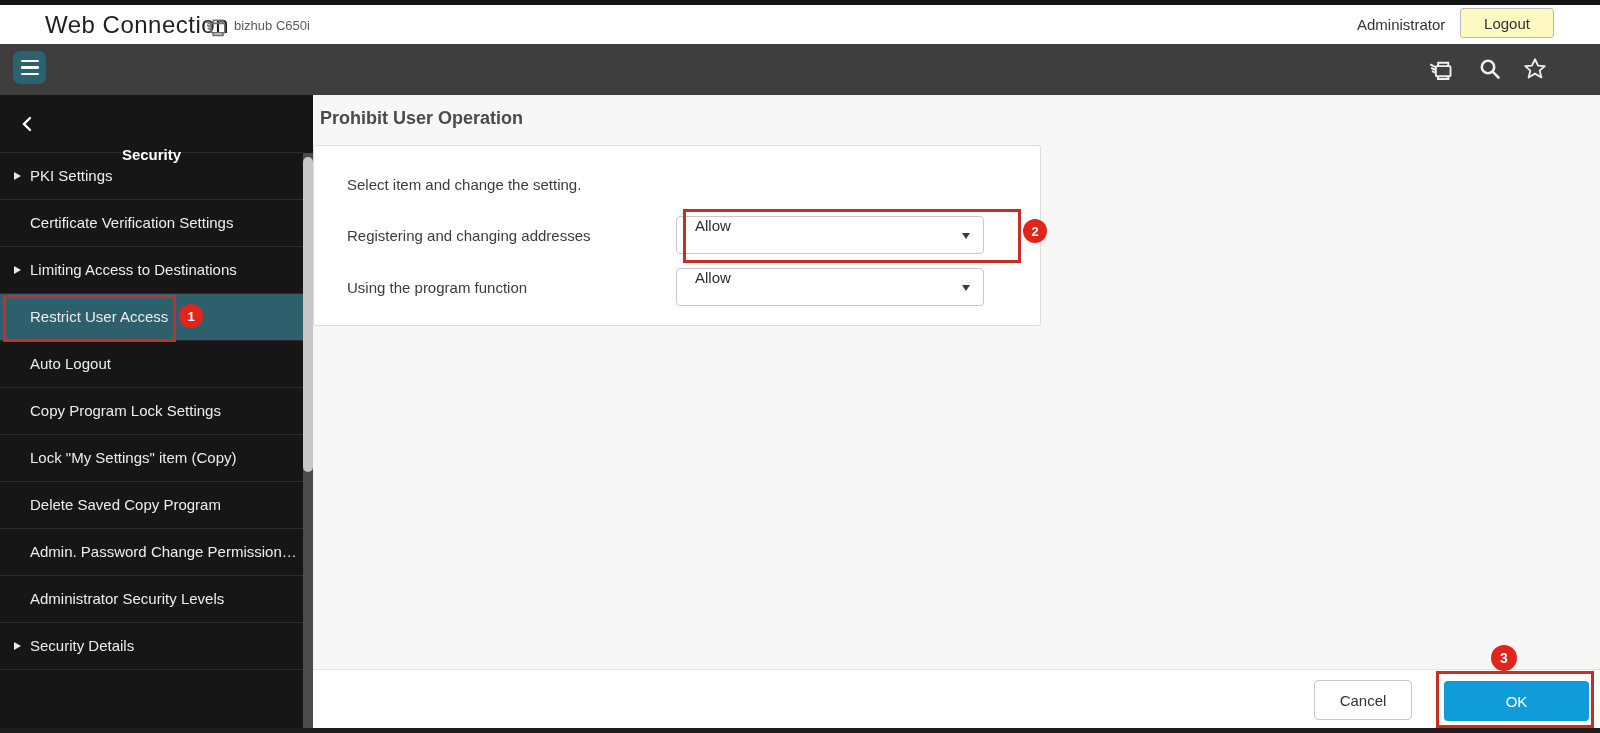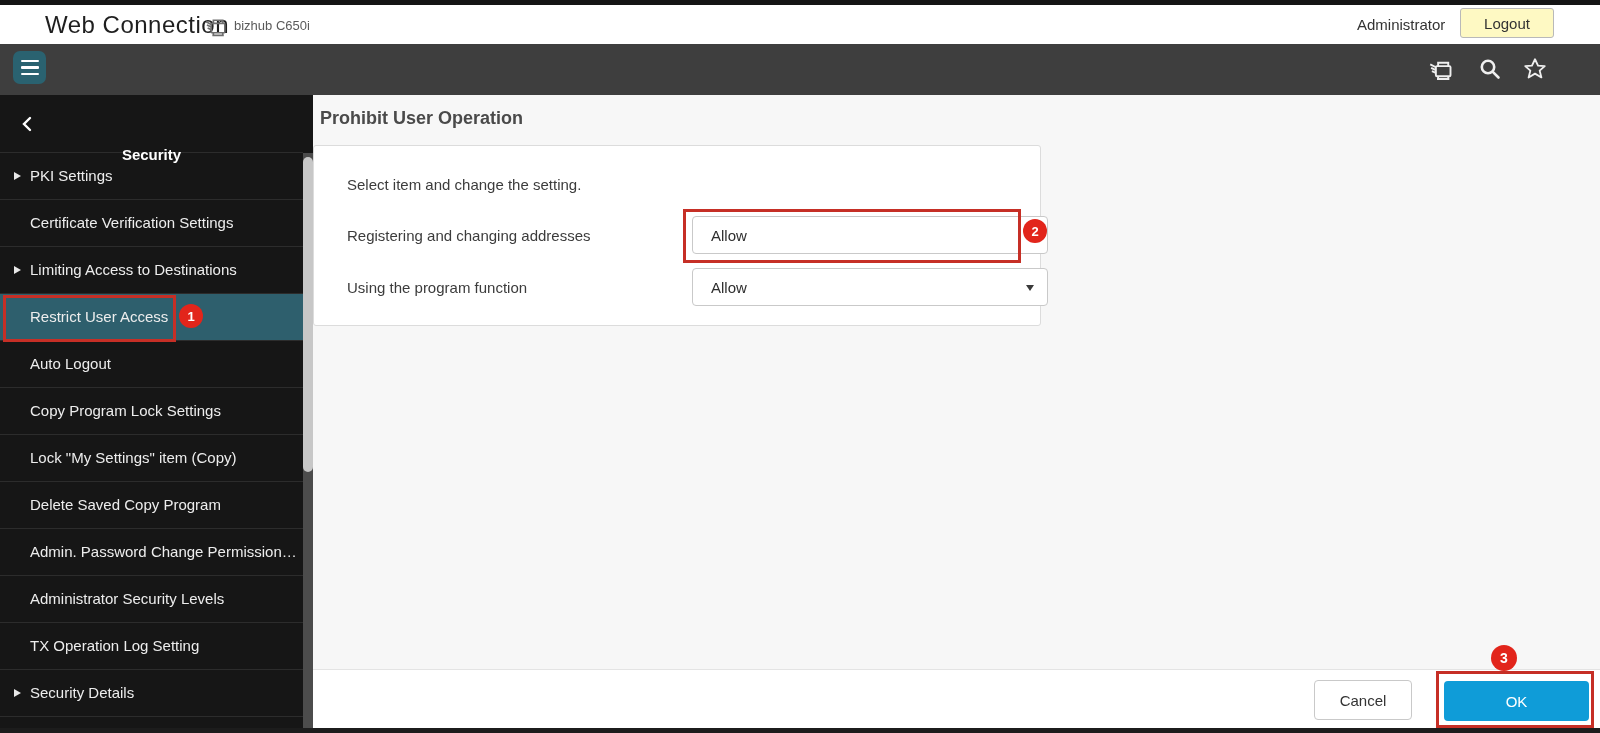--- a/index.html
+++ b/index.html
@@ -43,21 +43,21 @@
   .scroll-thumb { position:absolute; left:0; top:4px; width:10px; height:315px; background:#c7c7c7; border-radius:5px; cursor:pointer; }
 
   
   .main { position:absolute; left:313px; top:95px; width:1287px; height:574px; background:#f7f7f7; }
   .page-title { position:absolute; left:7px; top:13px; font-size:18px; font-weight:bold; color:#4a4a4a; }
   .card { position:absolute; left:0; top:50px; width:728px; height:181px; background:#fff; border:1px solid #dcdcdc; border-radius:3px; }
   .instruction { position:absolute; left:33px; top:30px; font-size:15px; color:#3c3c3c; }
   .setting-label { position:absolute; left:33px; font-size:15px; color:#3c3c3c; }
   .setting-label.r1 { top:81px; }
   .setting-label.r2 { top:133px; }
-  .dropdown { position:absolute; left:378px; width:356px; height:38px; background:#fff; border:1px solid #c9c9c9; border-radius:4px; cursor:pointer; display:flex; align-items:center; }
+  .dropdown { position:absolute; left:362px; width:308px; height:38px; background:#fff; border:1px solid #c9c9c9; border-radius:4px; cursor:pointer; display:flex; align-items:flex-start; }
   .dropdown.r1 { top:70px; }
   .dropdown.r2 { top:122px; }
   .dropdown .val { margin-left:18px; font-size:15px; color:#2e2e2e; }
   .caret { position:absolute; right:13px; top:16px; width:0; height:0; border-top:6px solid #3a3a3a; border-left:4.5px solid transparent; border-right:4.5px solid transparent; }
 
   
   .footer { position:absolute; left:313px; top:669px; width:1287px; height:59px; background:#fff; border-top:1px solid #e4e4e4; }
   .cancel-btn { position:absolute; left:976px; top:10px; width:98px; height:40px; background:#fff; border:1px solid #c9c9c9; border-radius:4px; font-size:15px; color:#333; font-family:inherit; cursor:pointer;margin-left:25px; }
   .ok-btn { position:absolute; left:1131px; top:11px; width:145px; height:40px; background:#0f9cd8; border:none; border-radius:4px; font-size:15px; color:#fff; font-family:inherit; cursor:pointer; }
 
@@ -130,21 +130,20 @@
       <div class="nav-item"><span class="tri"></span><span>PKI Settings</span></div>
       <div class="nav-item"><span>Certificate Verification Settings</span></div>
       <div class="nav-item"><span class="tri"></span><span>Limiting Access to Destinations</span></div>
       <div class="nav-item selected"><span>Restrict User Access</span></div>
       <div class="nav-item"><span>Auto Logout</span></div>
       <div class="nav-item"><span>Copy Program Lock Settings</span></div>
       <div class="nav-item"><span>Lock "My Settings" item (Copy)</span></div>
       <div class="nav-item"><span>Delete Saved Copy Program</span></div>
       <div class="nav-item"><span>Admin. Password Change Permission…</span></div>
       <div class="nav-item"><span>Administrator Security Levels</span></div>
-      <div class="nav-item"><span>TX Operation Log Setting</span></div>
       <div class="nav-item"><span class="tri"></span><span>Security Details</span></div>
     </nav>
   </aside>
 
   <div class="scroll-strip">
     <div class="scroll-track">
       <div class="scroll-thumb"></div>
     </div>
   </div>
 

